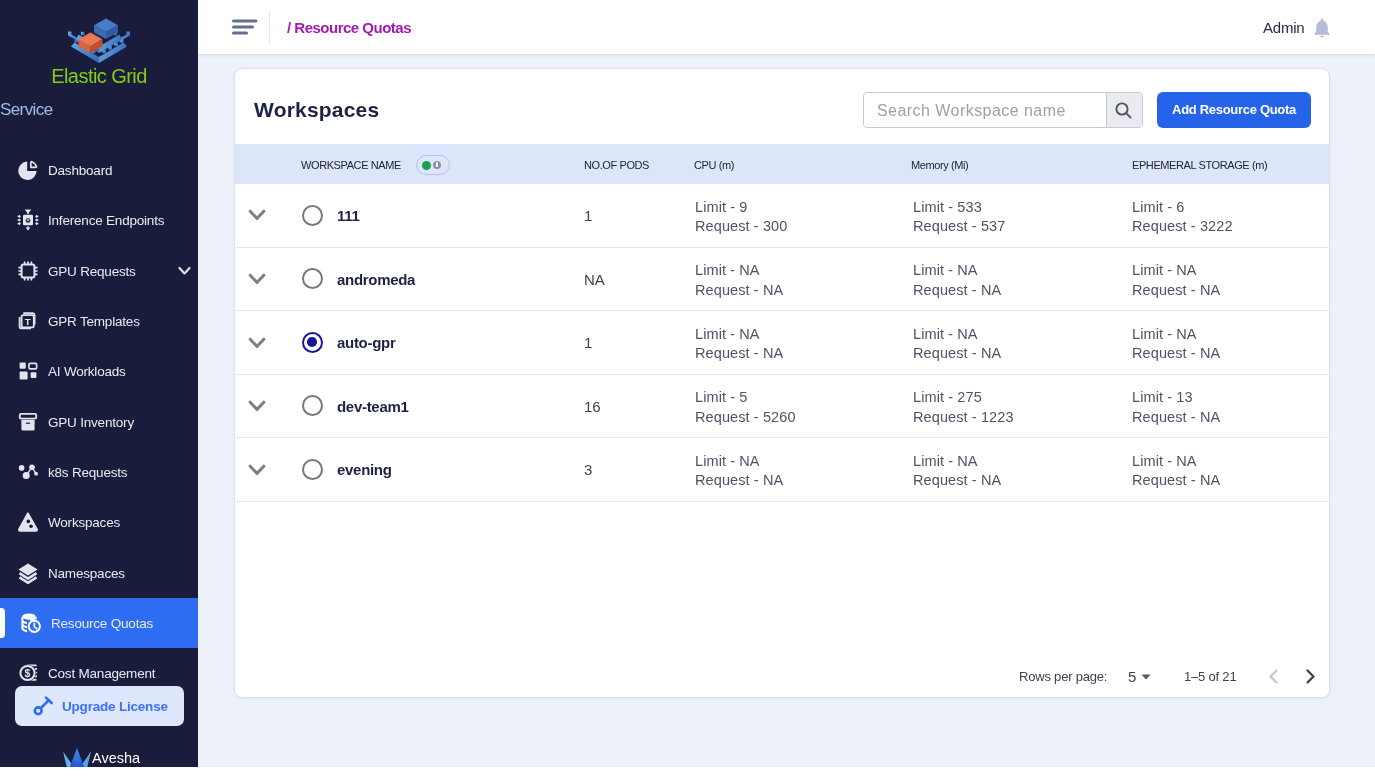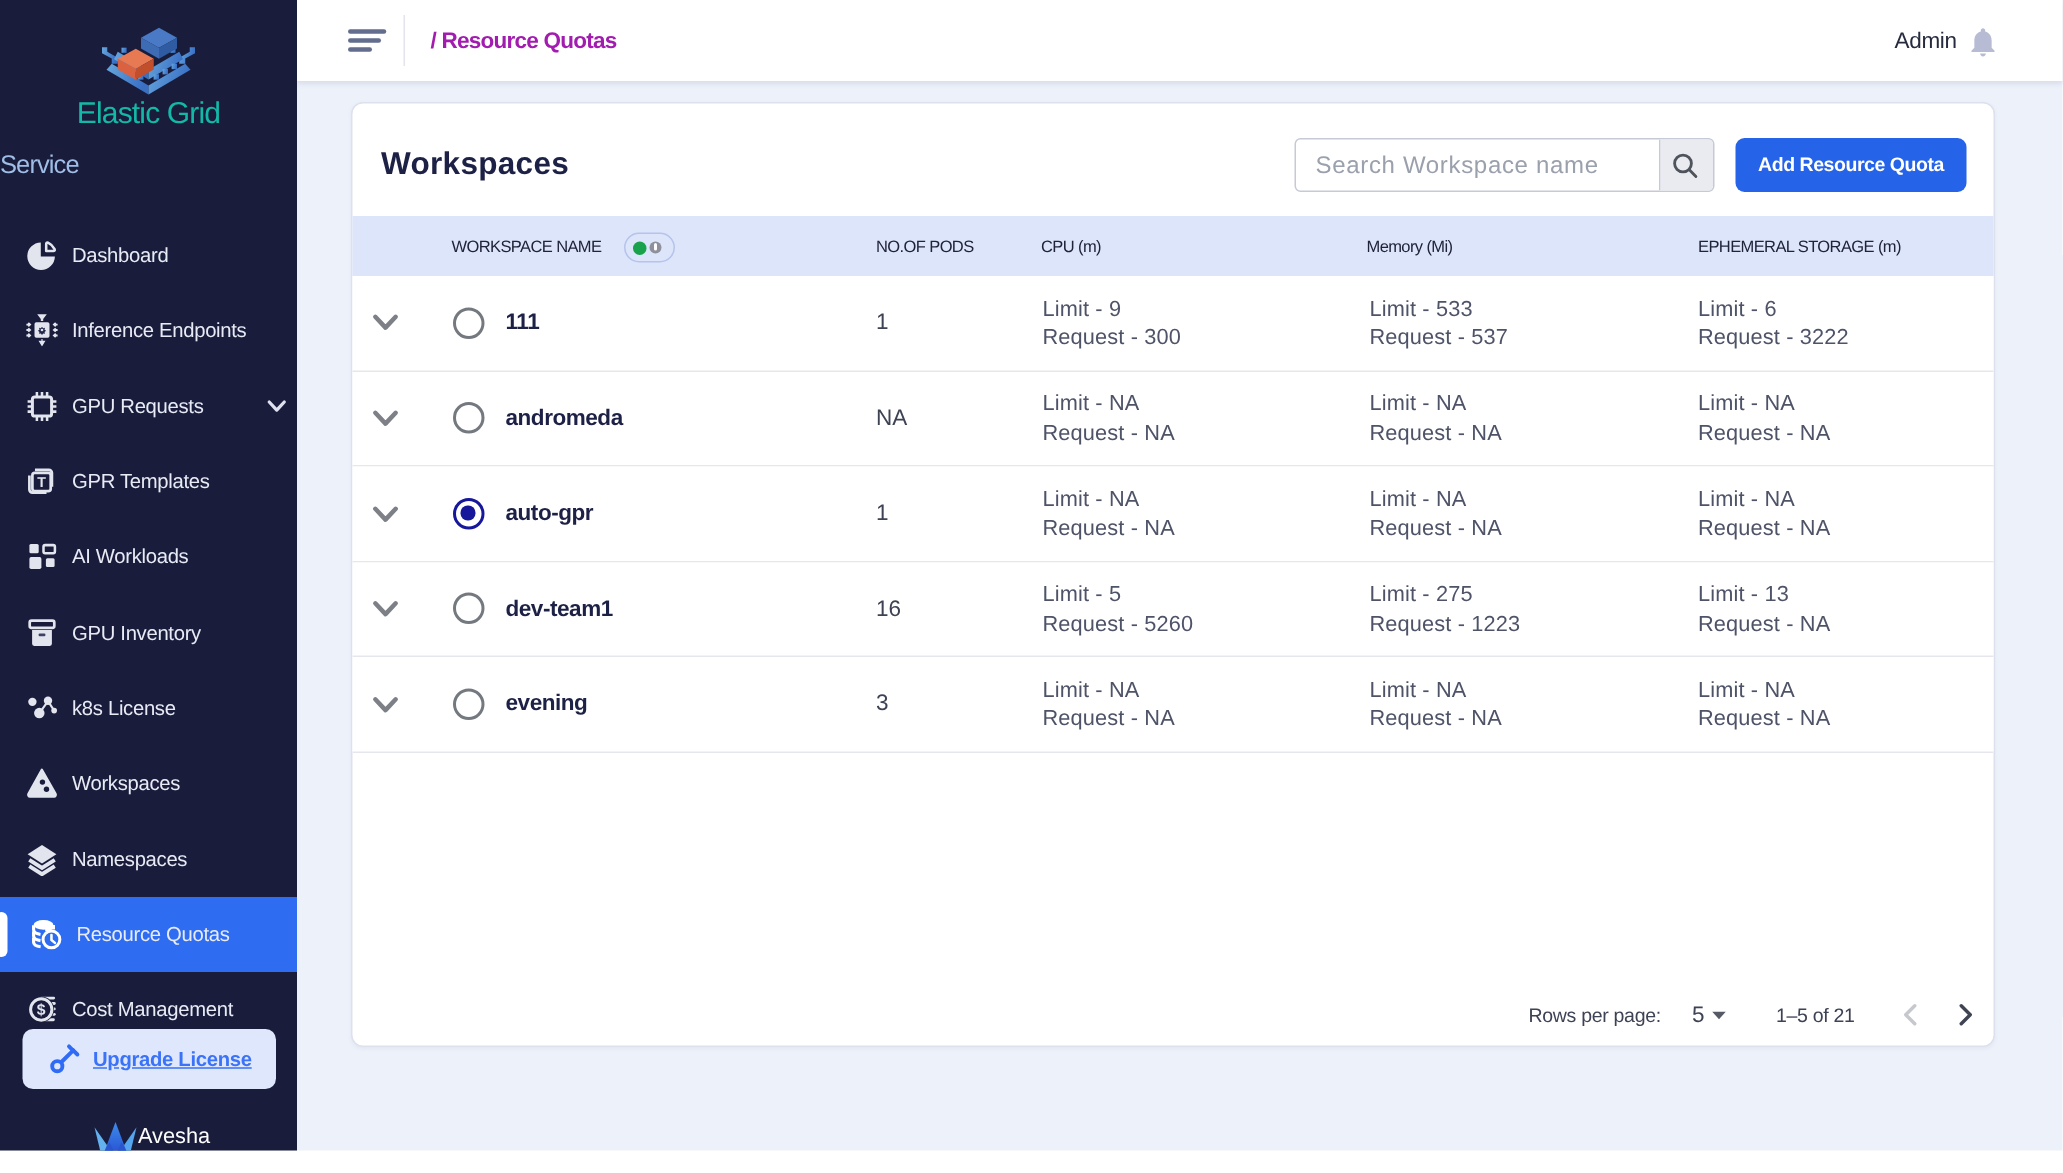--- a/index.html
+++ b/index.html
@@ -1,28 +1,28 @@
 <!DOCTYPE html>
 <html><head>
 <meta charset="utf-8">
 <style>
   * { margin:0; padding:0; box-sizing:border-box; }
   html,body { width:1375px; height:782px; background:#fff; font-family:"Liberation Sans", sans-serif; overflow:hidden; }
   .app { position:absolute; left:0; top:0; width:1375px; height:767px; background:#edf1fa; }
   
   .sidebar { position:absolute; left:0; top:0; width:198px; height:767px; background:#191d3b; z-index:5; overflow:hidden; }
-  .logo-title { position:absolute; top:65px; width:198px; text-align:center; color:#14b8a6; font-size:20px; letter-spacing:-0.55px; }
+  .logo-title { position:absolute; top:65px; width:198px; text-align:center; color:#84cc16; font-size:20px; letter-spacing:-0.55px; }
   .logo-sub { position:absolute; top:100px; width:198px; color:#9fbde6; font-size:17px; letter-spacing:-0.6px; }
   .mi { position:absolute; left:0; width:198px; height:40px;text-decoration:underline; }
   .mi .ic { position:absolute; left:17px; top:50%; transform:translateY(-50%); width:22px; height:22px; }
   .mi .tx { position:absolute; left:48px; top:50%; transform:translateY(-50%); color:#e8ebf5; font-size:13.5px; letter-spacing:-0.2px; white-space:nowrap; }
   .hl { position:absolute; left:0; top:598px; width:198px; height:50px; background:#2e6df1; }
   .hl-pill { position:absolute; left:-3px; top:608px; width:8px; height:30px; background:#fff; border-radius:4px; z-index:6; }
   .upg { position:absolute; left:15px; top:686px; width:169px; height:40px; background:#dfe7fc; border-radius:7px; }
-  .upg .tx { position:absolute; left:47px; top:50%; transform:translateY(-50%); color:#3a72f8; font-size:13.5px; font-weight:bold; letter-spacing:-0.2px; white-space:nowrap;text-decoration:underline; }
+  .upg .tx { position:absolute; left:47px; top:50%; transform:translateY(-50%); color:#3a72f8; font-size:13.5px; font-weight:bold; letter-spacing:-0.2px; white-space:nowrap; }
   
   .topbar { position:absolute; left:198px; top:0; width:1177px; height:54px; background:#fff; box-shadow:0 1px 4px rgba(40,50,90,0.13); }
   .crumb { position:absolute; left:287px; top:19px; color:#a21caf; font-size:15px; font-weight:bold; letter-spacing:-0.5px; }
   .vline { position:absolute; left:269px; top:10px; width:1px; height:34px; background:#e3e4ec; }
   .admin { position:absolute; left:1263px; top:18.5px; color:#262b3e; font-size:15px; letter-spacing:-0.2px; }
   
   .card { position:absolute; left:234px; top:68px; width:1096px; height:630px; background:#fff; border:1px solid #dde1ee; border-radius:8px; box-shadow:0 1px 3px rgba(60,70,110,0.06); }
   .card-title { position:absolute; left:254px; top:97.5px; color:#1d2145; font-size:21px; font-weight:bold; letter-spacing:0.2px; }
   .search { position:absolute; left:863px; top:92px; width:280px; height:36px; background:#fff; border:1px solid #c6cad6; border-radius:4px; }
   .search .ph { position:absolute; left:13px; top:8.5px; color:#9aa0ac; font-size:16px; letter-spacing:0.45px; }
@@ -156,21 +156,21 @@
     <svg class="ic" viewBox="0 0 22 22">
       <g stroke="#e2e4ee" stroke-width="1.4">
         <line x1="9.3" y1="14.4" x2="15" y2="6.4"></line>
         <line x1="15" y1="6.4" x2="19" y2="12.6"></line>
       </g>
       <circle cx="9.2" cy="14.4" r="3.5" fill="#e2e4ee"></circle>
       <circle cx="4.6" cy="6.9" r="2.8" fill="#e2e4ee"></circle>
       <circle cx="15" cy="6.2" r="2.8" fill="#e2e4ee"></circle>
       <circle cx="19.1" cy="12.7" r="1.9" fill="#e2e4ee"></circle>
     </svg>
-    <span class="tx">k8s License</span>
+    <span class="tx">k8s Requests</span>
     </div>
   <div class="mi" style="top:502px">
     <svg class="ic" viewBox="0 0 22 22">
       <path d="M10.9 2.2 L20 18.2 a1.2 1.2 0 0 1 -1 1.8 H3 a1.2 1.2 0 0 1 -1 -1.8 Z" fill="#e2e4ee" stroke="#e2e4ee" stroke-width="1.6" stroke-linejoin="round"></path>
       <circle cx="11.3" cy="10.4" r="1.8" fill="#191d3b"></circle>
       <circle cx="14" cy="15.2" r="1.8" fill="#191d3b"></circle>
     </svg>
     <span class="tx">Workspaces</span>
     </div>
   <div class="mi" style="top:553px">

